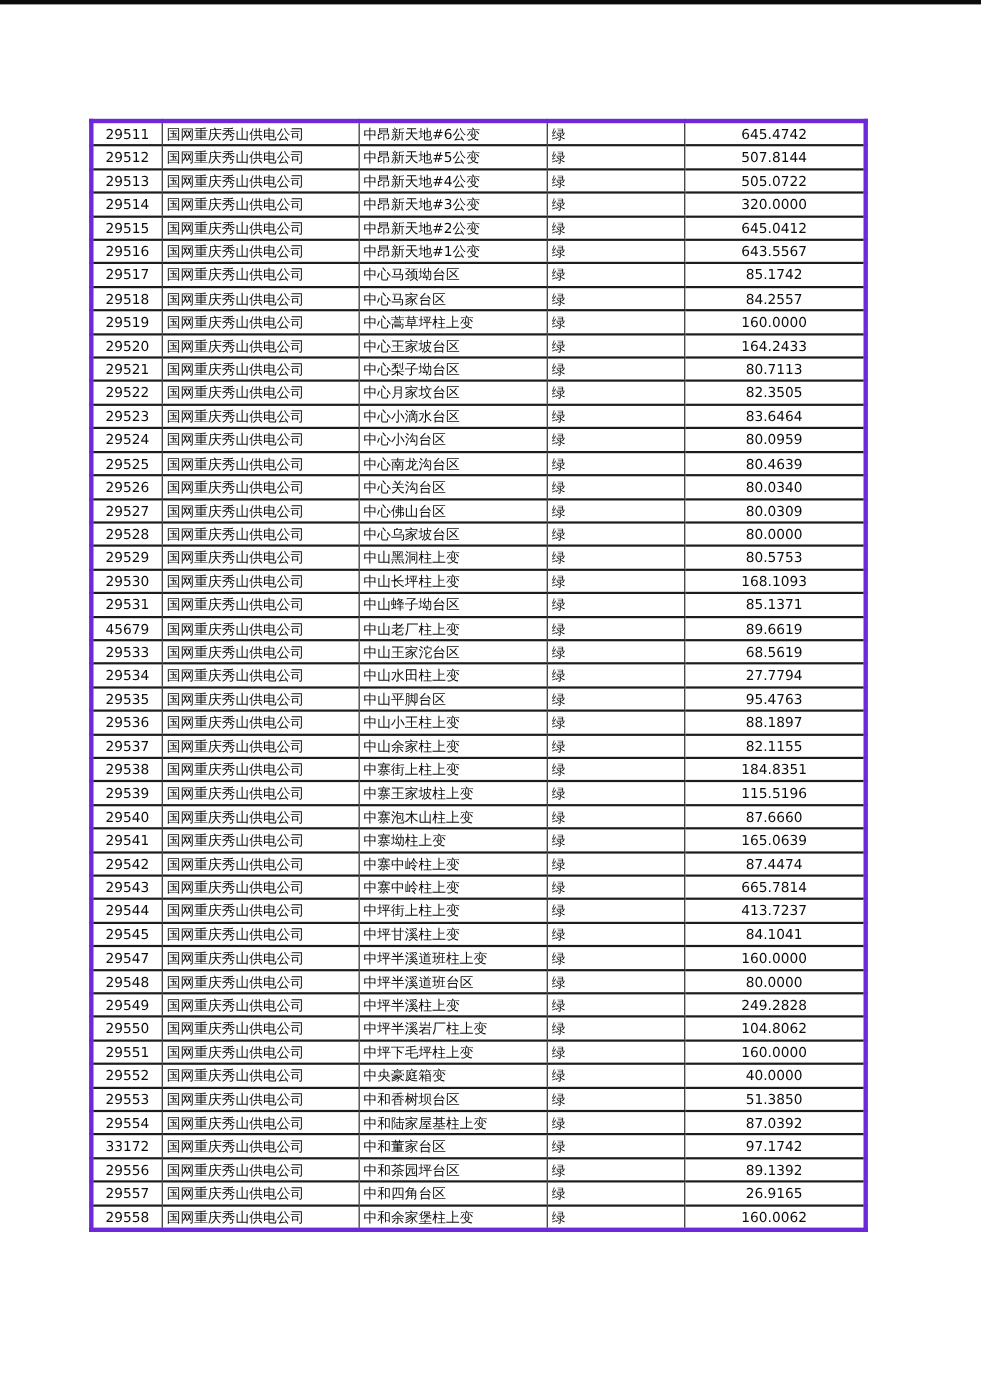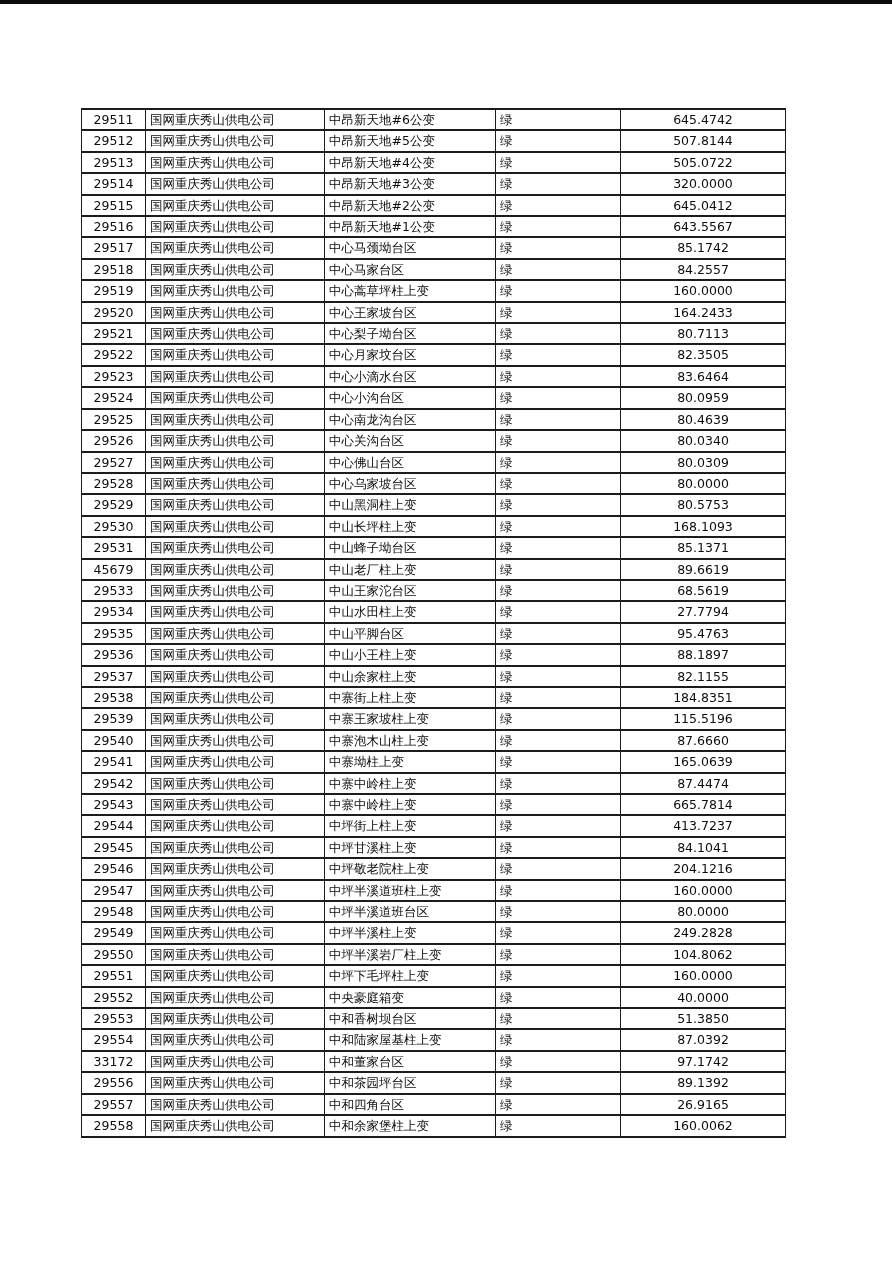--- a/index.html
+++ b/index.html
@@ -18,21 +18,21 @@
     width: 892px; height: 4px;
     background: #0b0b0b;
   }
   table.data-table {
     position: absolute;
     left: 81px;
     top: 108px;
     width: 704px;
     table-layout: fixed;
     border-collapse: collapse;
-    border: 1px solid #6d28d9;
+    border: 4px solid #6d28d9;
   }
   .data-table td {
     border-left: 1px solid #1c1c1c;
     border-right: 1px solid #1c1c1c;
     border-top: 2px solid #1c1c1c;
     border-bottom: 2px solid #1c1c1c;
     height: 19.4px;
     padding: 0;
     font-size: 12.5px;
     line-height: 19.4px;
@@ -297,27 +297,20 @@
     <td class="c-value">413.7237</td>
   </tr>
       <tr>
     <td class="c-id">29545</td>
     <td class="c-left">国网重庆秀山供电公司</td>
     <td class="c-left">中坪甘溪柱上变</td>
     <td class="c-left">绿</td>
     <td class="c-value">84.1041</td>
   </tr>
       <tr>
-    <td class="c-id">29546</td>
-    <td class="c-left">国网重庆秀山供电公司</td>
-    <td class="c-left">中坪敬老院柱上变</td>
-    <td class="c-left">绿</td>
-    <td class="c-value">204.1216</td>
-  </tr>
-      <tr>
     <td class="c-id">29547</td>
     <td class="c-left">国网重庆秀山供电公司</td>
     <td class="c-left">中坪半溪道班柱上变</td>
     <td class="c-left">绿</td>
     <td class="c-value">160.0000</td>
   </tr>
       <tr>
     <td class="c-id">29548</td>
     <td class="c-left">国网重庆秀山供电公司</td>
     <td class="c-left">中坪半溪道班台区</td>

